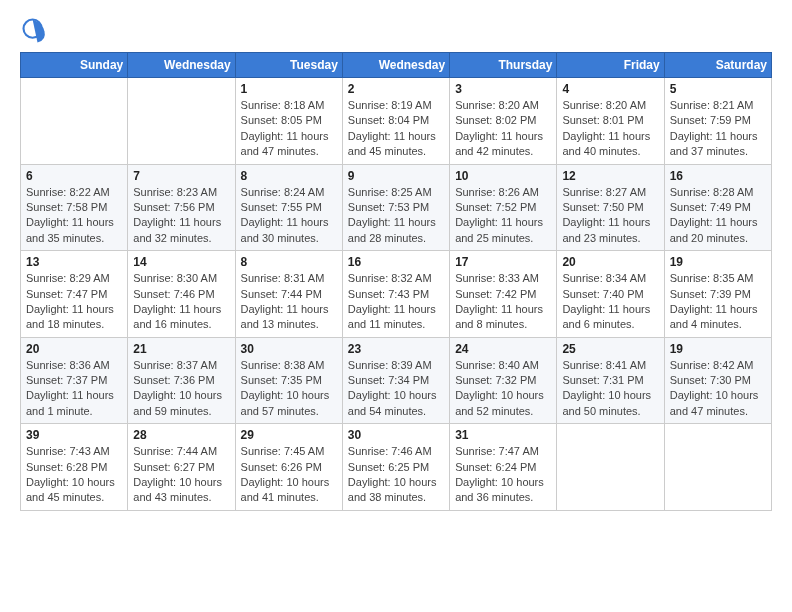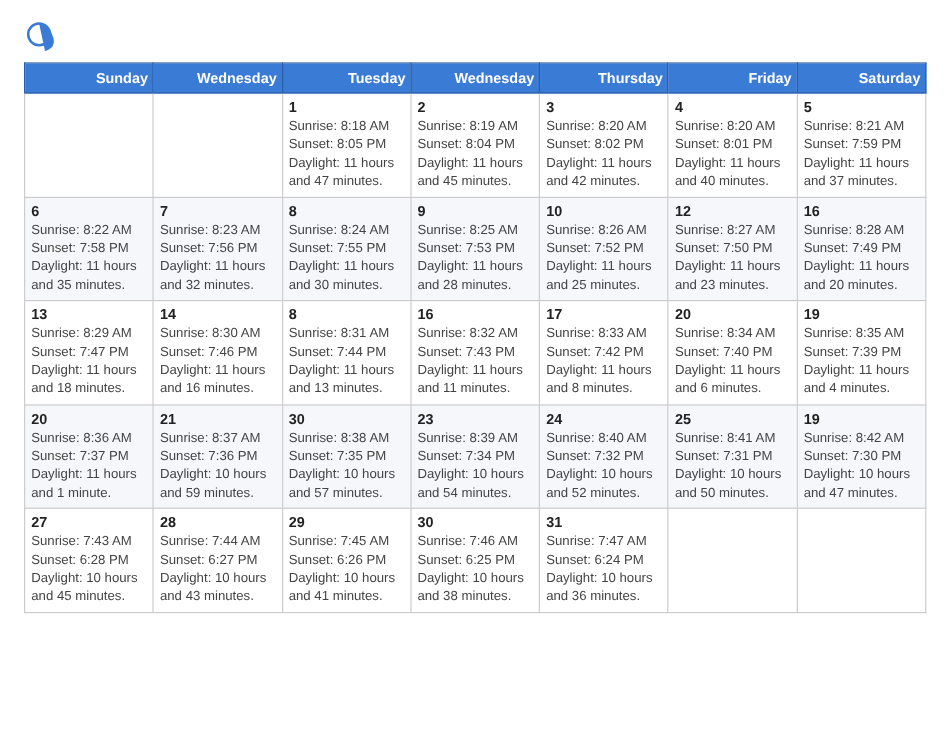--- a/index.html
+++ b/index.html
@@ -231,21 +231,21 @@
           <span class="day-number">25</span>
           <div class="day-info">Sunrise: 8:41 AM<br>Sunset: 7:31 PM<br>Daylight: 10 hours and 50 minutes.</div>
         </td>
         <td>
           <span class="day-number">19</span>
           <div class="day-info">Sunrise: 8:42 AM<br>Sunset: 7:30 PM<br>Daylight: 10 hours and 47 minutes.</div>
         </td>
       </tr>
       <tr>
         <td>
-          <span class="day-number">27</span>
+          <span class="day-number">39</span>
           <div class="day-info">Sunrise: 7:43 AM<br>Sunset: 6:28 PM<br>Daylight: 10 hours and 45 minutes.</div>
         </td>
         <td>
           <span class="day-number">28</span>
           <div class="day-info">Sunrise: 7:44 AM<br>Sunset: 6:27 PM<br>Daylight: 10 hours and 43 minutes.</div>
         </td>
         <td>
           <span class="day-number">29</span>
           <div class="day-info">Sunrise: 7:45 AM<br>Sunset: 6:26 PM<br>Daylight: 10 hours and 41 minutes.</div>
         </td>

